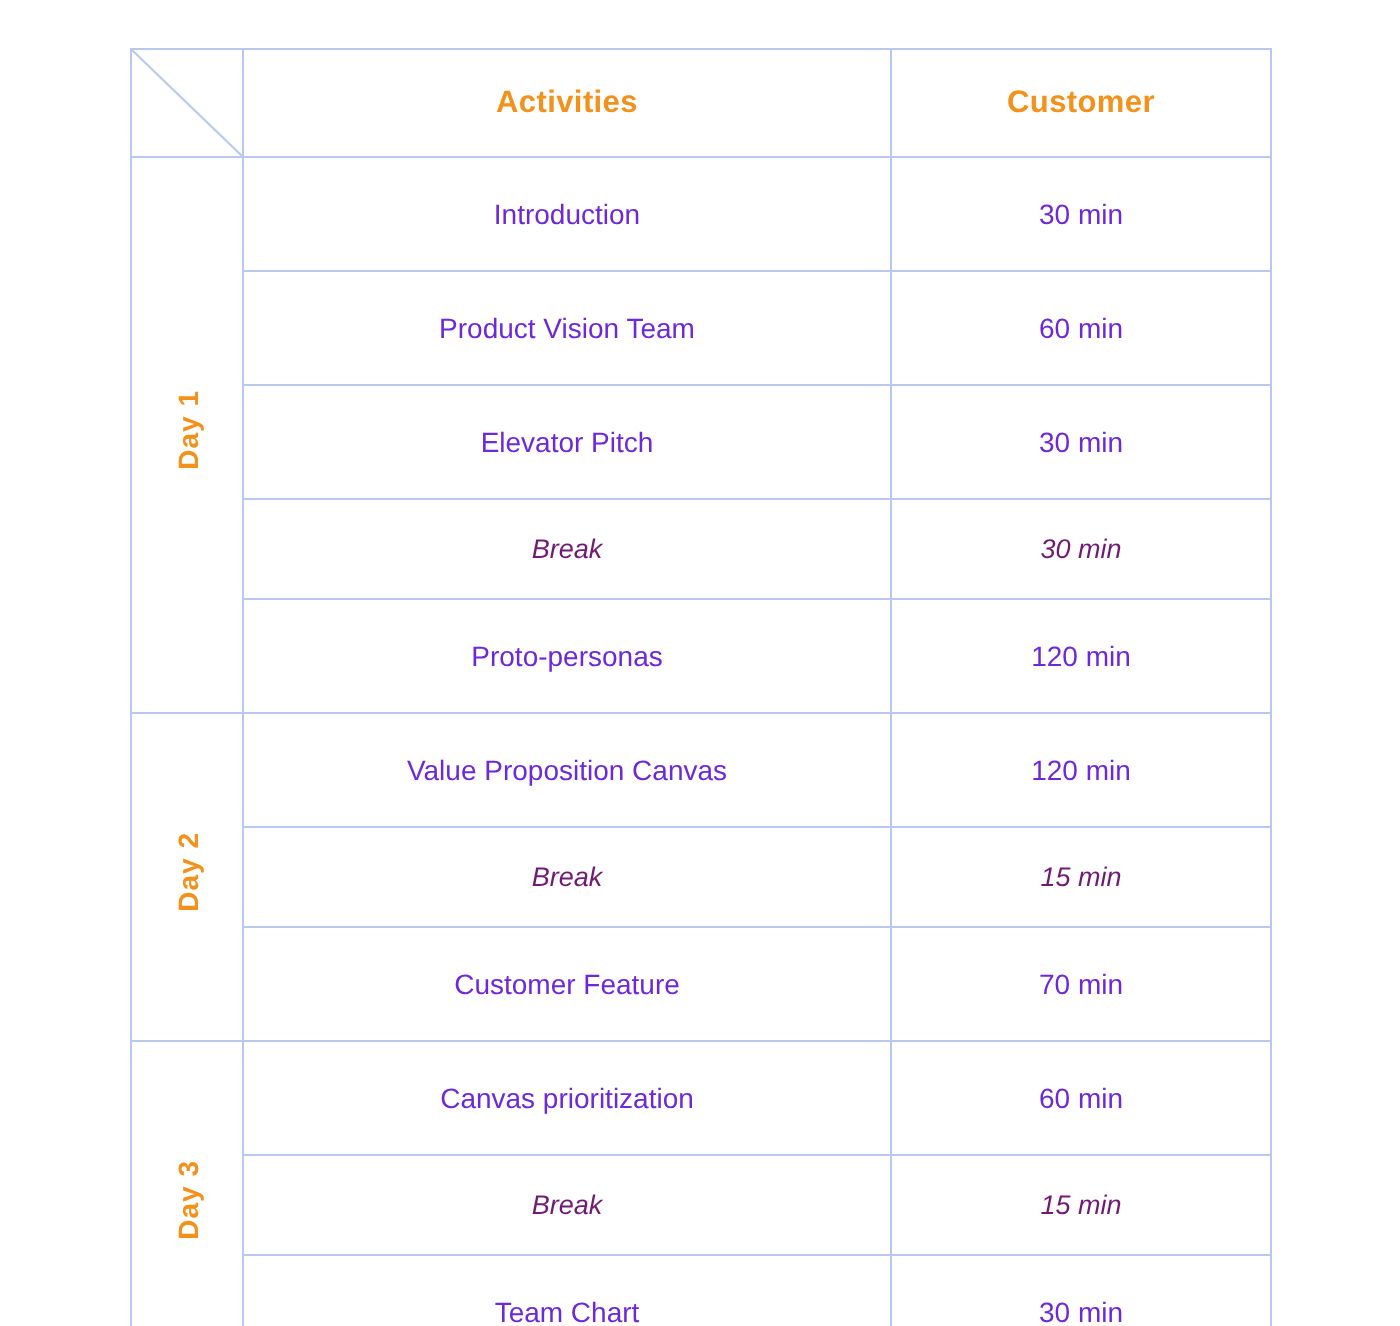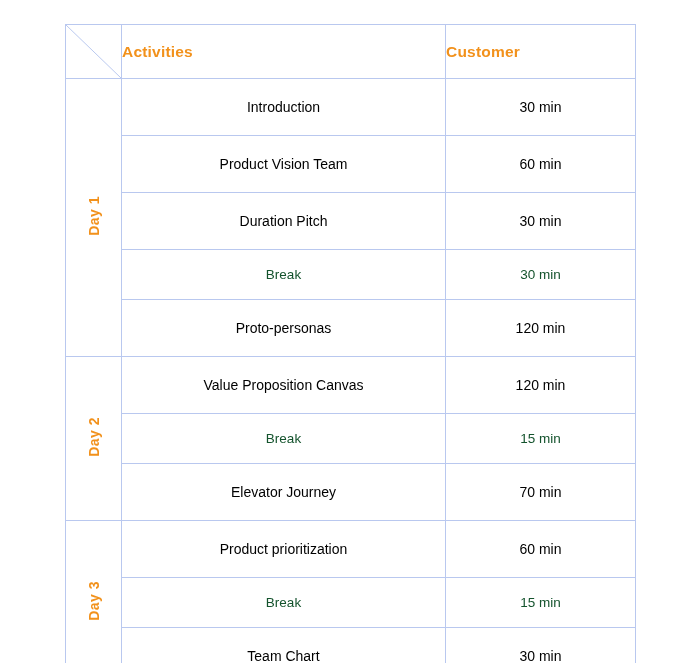--- a/index.html
+++ b/index.html
@@ -44,21 +44,21 @@
   }
   .corner-cell .slash {
     position: absolute;
     left: 0;
     top: 0;
     width: 100%;
     height: 100%;
   }
   .head-cell {
     height: 53px;
-    text-align: left;
+    text-align: center;
     vertical-align: middle;
     color: #f2911b;
     font-size: 15.5px;
     font-weight: bold;
     letter-spacing: 0.2px;
   }
   .day-cell {
     vertical-align: middle;
     text-align: center;
     background: #ffffff;
@@ -70,25 +70,26 @@
     font-weight: bold;
     letter-spacing: 0.5px;
     writing-mode: vertical-rl;
     transform: rotate(180deg);
     white-space: nowrap;
   }
   .cell {
     height: 56px;
     text-align: center;
     vertical-align: middle;
-    color: #000000;
+    color: #6d28d9;
     font-size: 14px;
   }
   .cell.break {
-    color: #14532d;
+    color: #701a75;
+    font-style: italic;
     height: 49px;
     font-size: 13.5px;
   }
   .day-sep td {
     border-top: 1px solid #8aa3e0;
   }
 </style>
 </head>
 <body>
 
@@ -117,21 +118,21 @@
           <span class="day-label">Day 1</span>
         </td>
         <td class="cell">Introduction</td>
         <td class="cell">30 min</td>
       </tr>
       <tr>
         <td class="cell">Product Vision Team</td>
         <td class="cell">60 min</td>
       </tr>
       <tr>
-        <td class="cell">Duration Pitch</td>
+        <td class="cell">Elevator Pitch</td>
         <td class="cell">30 min</td>
       </tr>
       <tr>
         <td class="cell break">Break</td>
         <td class="cell break">30 min</td>
       </tr>
       <tr>
         <td class="cell">Proto-personas</td>
         <td class="cell">120 min</td>
       </tr>
@@ -141,29 +142,29 @@
           <span class="day-label">Day 2</span>
         </td>
         <td class="cell">Value Proposition Canvas</td>
         <td class="cell">120 min</td>
       </tr>
       <tr>
         <td class="cell break">Break</td>
         <td class="cell break">15 min</td>
       </tr>
       <tr>
-        <td class="cell">Elevator Journey</td>
+        <td class="cell">Customer Feature</td>
         <td class="cell">70 min</td>
       </tr>
 
       <tr class="day-sep">
         <td class="day-cell" rowspan="3">
           <span class="day-label">Day 3</span>
         </td>
-        <td class="cell">Product prioritization</td>
+        <td class="cell">Canvas prioritization</td>
         <td class="cell">60 min</td>
       </tr>
       <tr>
         <td class="cell break">Break</td>
         <td class="cell break">15 min</td>
       </tr>
       <tr>
         <td class="cell">Team Chart</td>
         <td class="cell">30 min</td>
       </tr>

